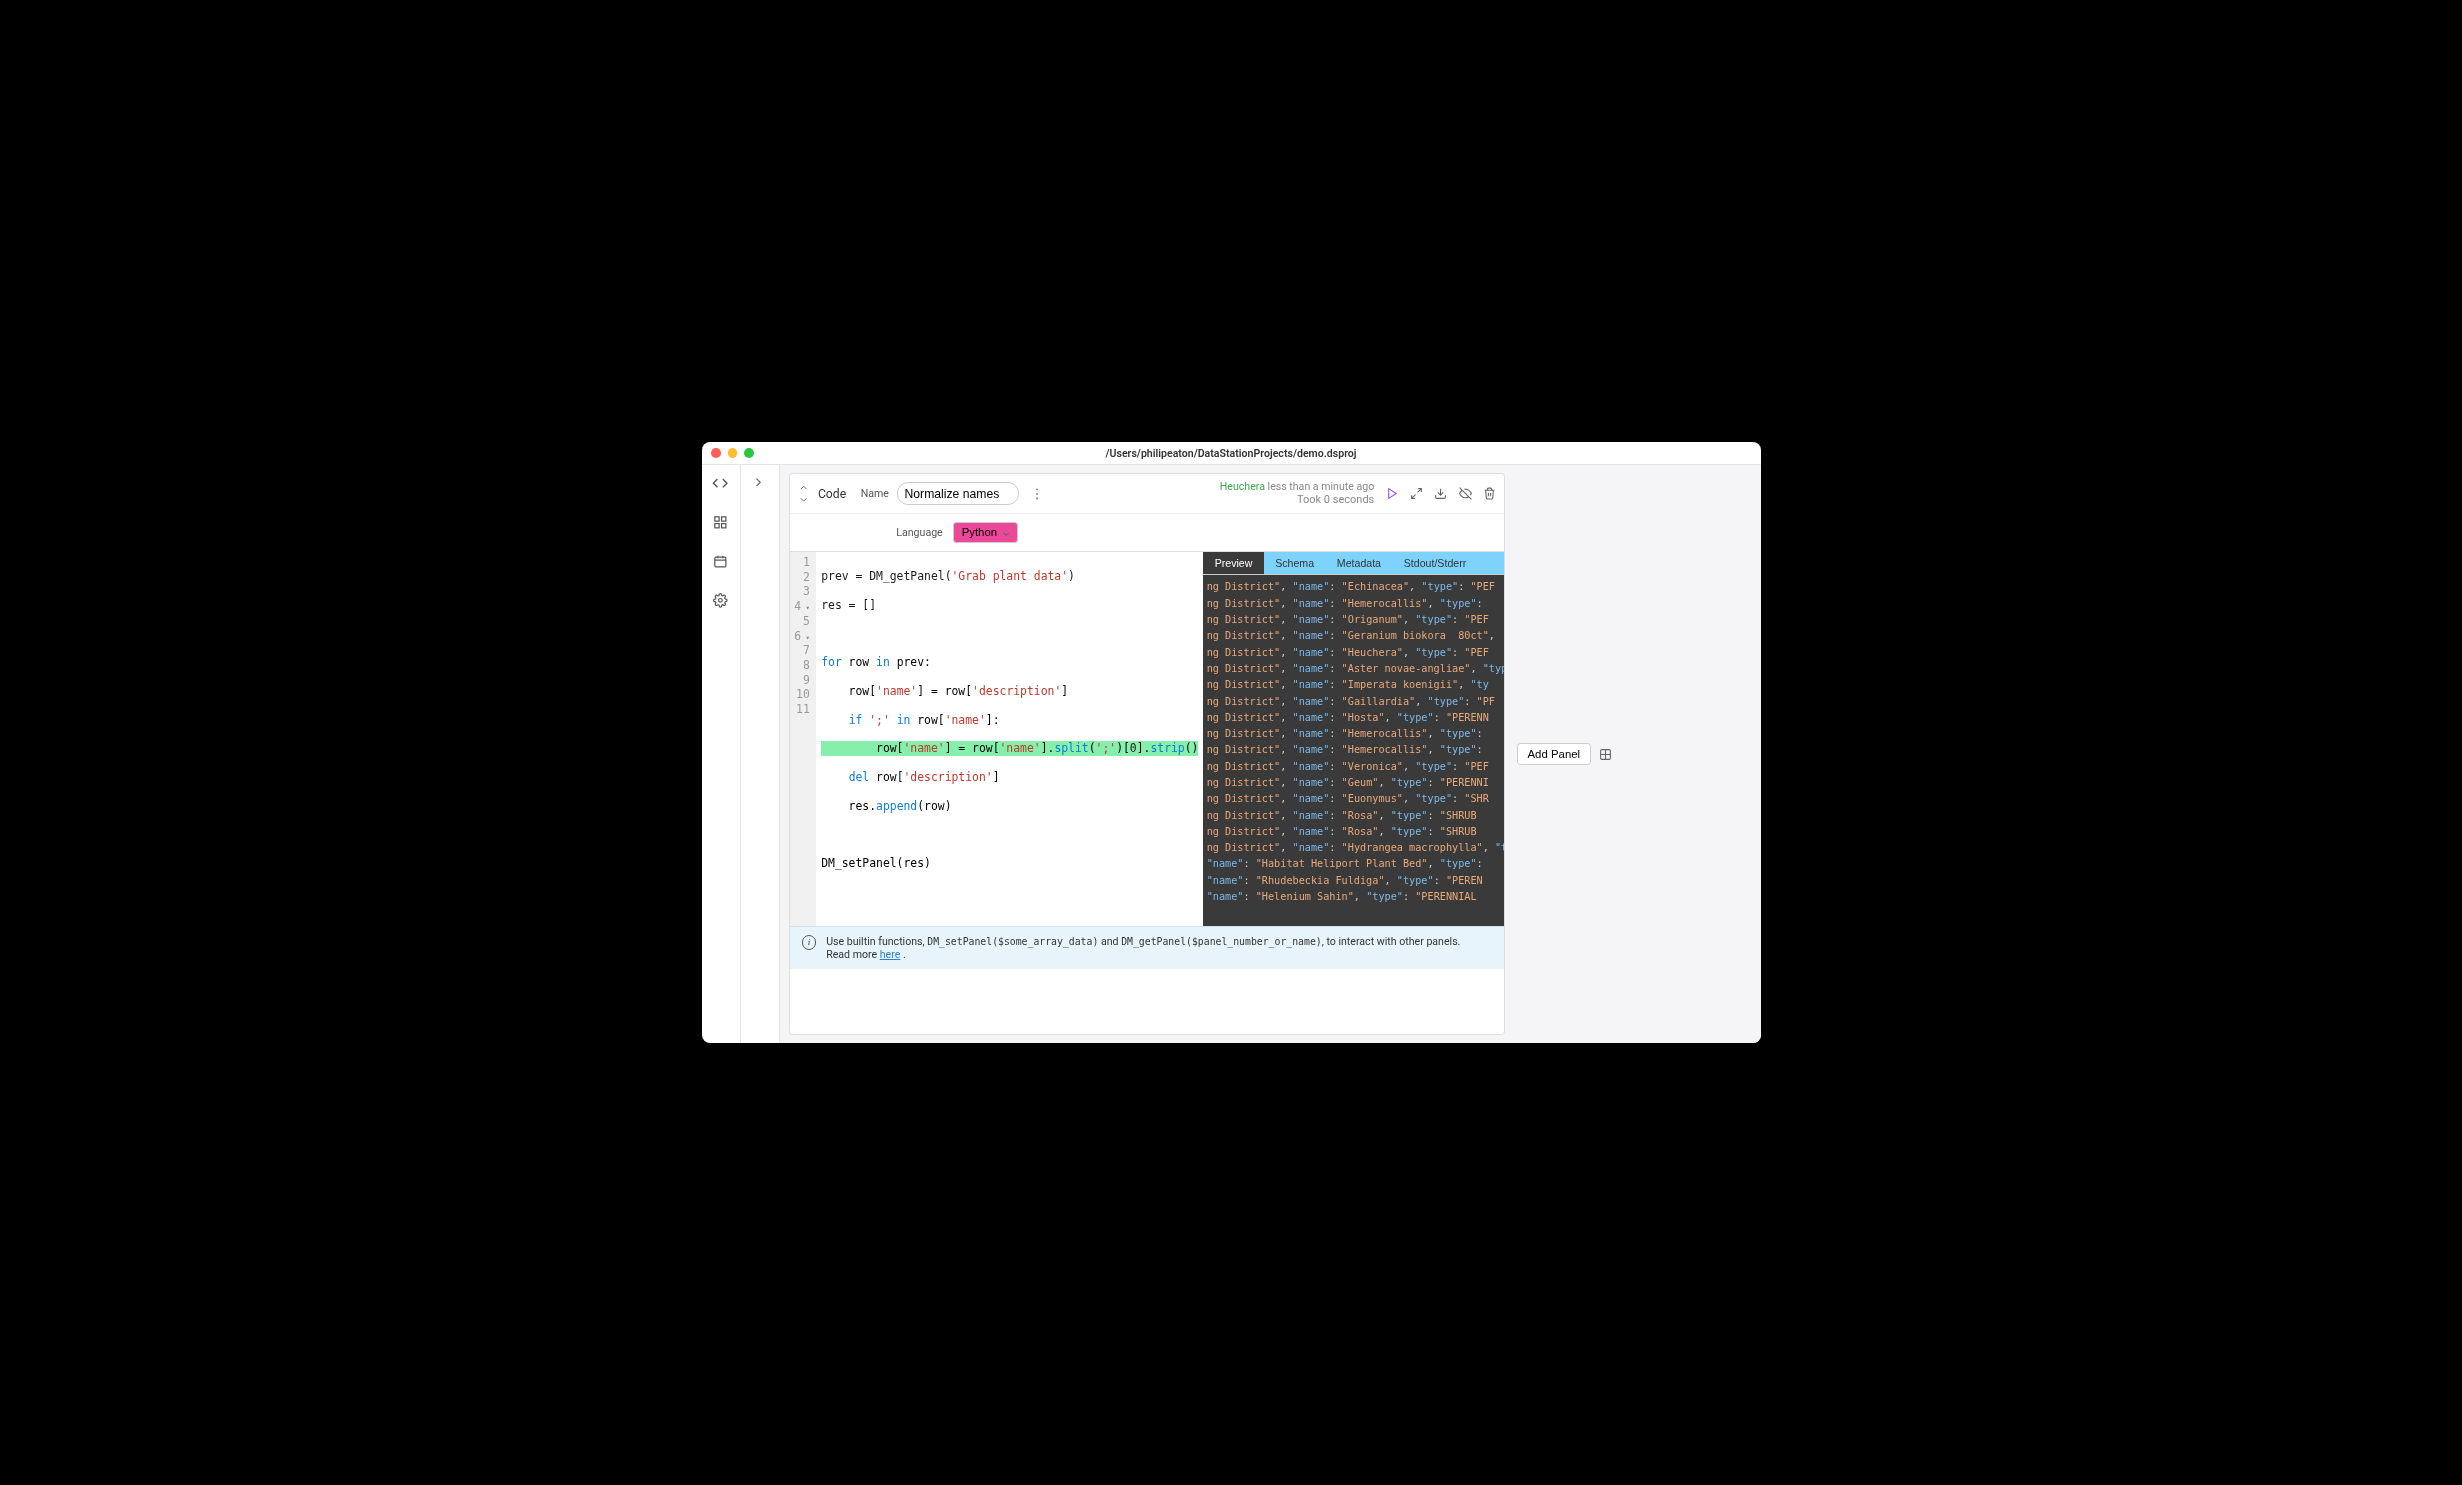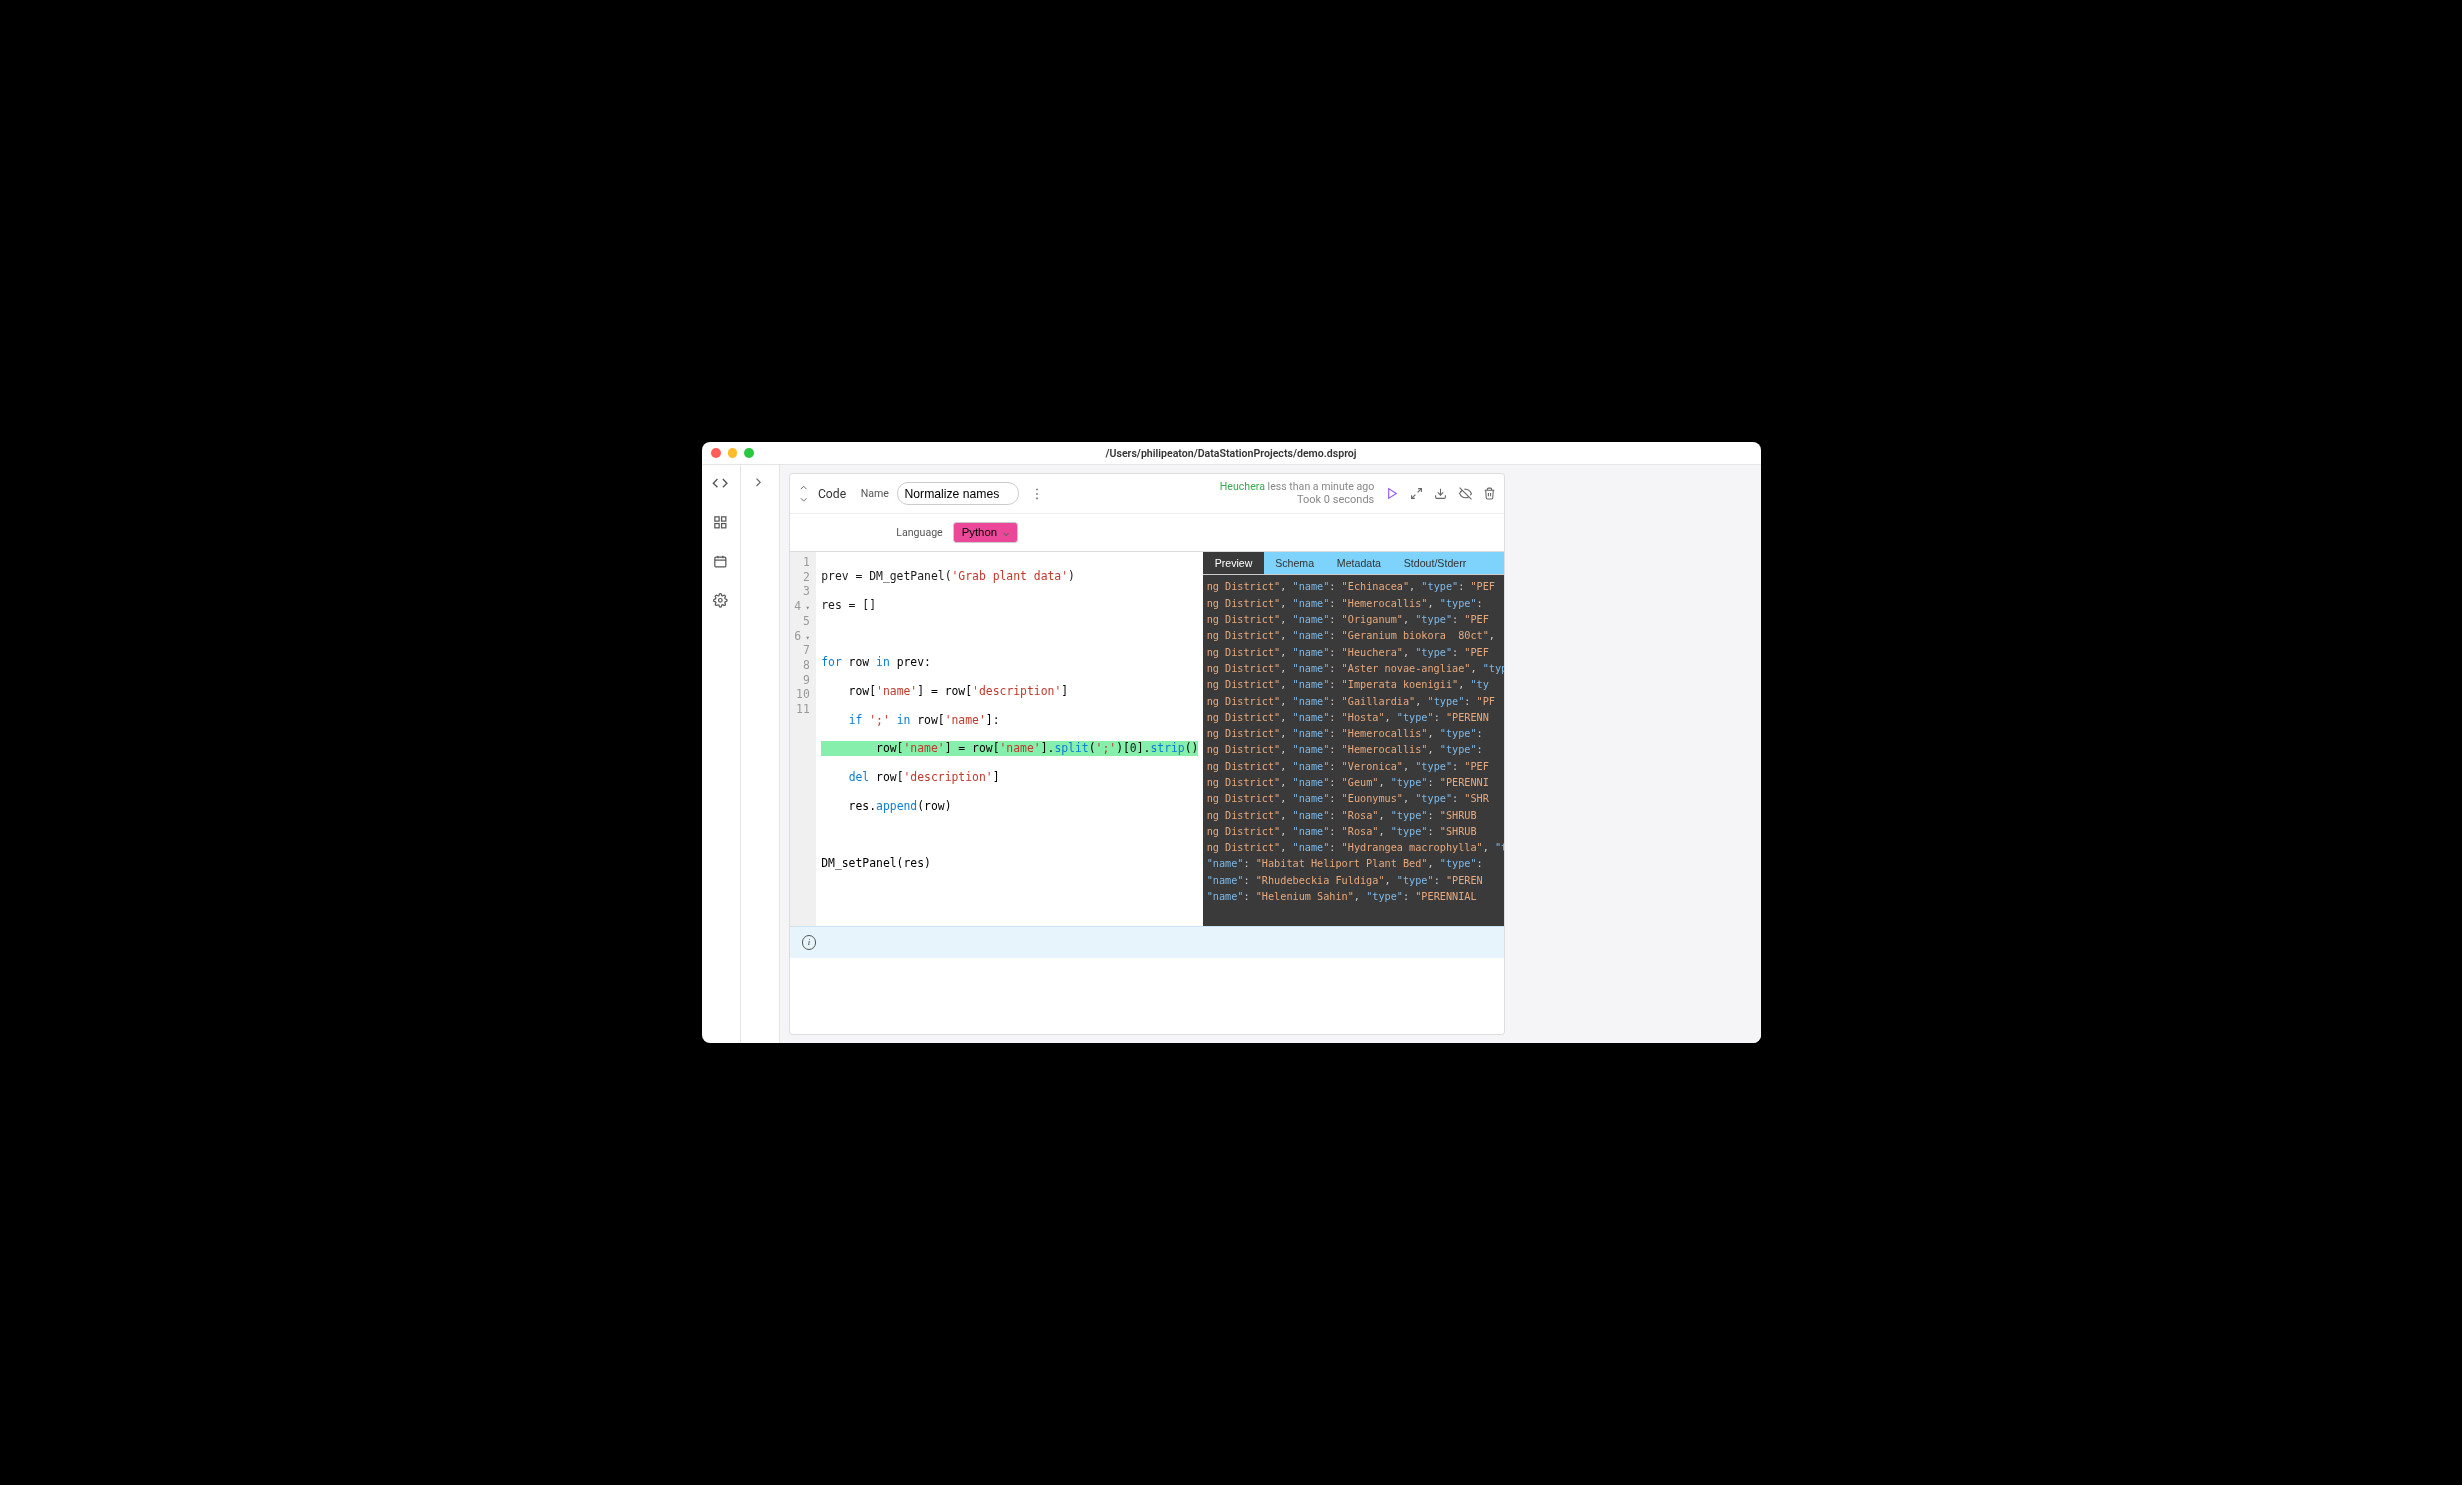--- a/index.html
+++ b/index.html
@@ -436,19 +436,33 @@
                 <div class="ptab">Schema</div>
                 <div class="ptab">Metadata</div>
                 <div class="ptab">Stdout/Stderr</div>
               </div>
             <div class="preview-body" id="preview-body"><div><span class="j-str">ng District"</span><span class="j-punc">, </span><span class="j-key">"name"</span><span class="j-punc">: </span><span class="j-str">"Echinacea"</span><span class="j-punc">, </span><span class="j-key">"type"</span><span class="j-punc">: </span><span class="j-str">"PEF</span></div><div><span class="j-str">ng District"</span><span class="j-punc">, </span><span class="j-key">"name"</span><span class="j-punc">: </span><span class="j-str">"Hemerocallis"</span><span class="j-punc">, </span><span class="j-key">"type"</span><span class="j-punc">: </span></div><div><span class="j-str">ng District"</span><span class="j-punc">, </span><span class="j-key">"name"</span><span class="j-punc">: </span><span class="j-str">"Origanum"</span><span class="j-punc">, </span><span class="j-key">"type"</span><span class="j-punc">: </span><span class="j-str">"PEF</span></div><div><span class="j-str">ng District"</span><span class="j-punc">, </span><span class="j-key">"name"</span><span class="j-punc">: </span><span class="j-str">"Geranium biokora  80ct"</span><span class="j-punc">, </span></div><div><span class="j-str">ng District"</span><span class="j-punc">, </span><span class="j-key">"name"</span><span class="j-punc">: </span><span class="j-str">"Heuchera"</span><span class="j-punc">, </span><span class="j-key">"type"</span><span class="j-punc">: </span><span class="j-str">"PEF</span></div><div><span class="j-str">ng District"</span><span class="j-punc">, </span><span class="j-key">"name"</span><span class="j-punc">: </span><span class="j-str">"Aster novae-angliae"</span><span class="j-punc">, </span><span class="j-key">"type"</span></div><div><span class="j-str">ng District"</span><span class="j-punc">, </span><span class="j-key">"name"</span><span class="j-punc">: </span><span class="j-str">"Imperata koenigii"</span><span class="j-punc">, </span><span class="j-key">"ty</span></div><div><span class="j-str">ng District"</span><span class="j-punc">, </span><span class="j-key">"name"</span><span class="j-punc">: </span><span class="j-str">"Gaillardia"</span><span class="j-punc">, </span><span class="j-key">"type"</span><span class="j-punc">: </span><span class="j-str">"PF</span></div><div><span class="j-str">ng District"</span><span class="j-punc">, </span><span class="j-key">"name"</span><span class="j-punc">: </span><span class="j-str">"Hosta"</span><span class="j-punc">, </span><span class="j-key">"type"</span><span class="j-punc">: </span><span class="j-str">"PERENN</span></div><div><span class="j-str">ng District"</span><span class="j-punc">, </span><span class="j-key">"name"</span><span class="j-punc">: </span><span class="j-str">"Hemerocallis"</span><span class="j-punc">, </span><span class="j-key">"type"</span><span class="j-punc">: </span></div><div><span class="j-str">ng District"</span><span class="j-punc">, </span><span class="j-key">"name"</span><span class="j-punc">: </span><span class="j-str">"Hemerocallis"</span><span class="j-punc">, </span><span class="j-key">"type"</span><span class="j-punc">: </span></div><div><span class="j-str">ng District"</span><span class="j-punc">, </span><span class="j-key">"name"</span><span class="j-punc">: </span><span class="j-str">"Veronica"</span><span class="j-punc">, </span><span class="j-key">"type"</span><span class="j-punc">: </span><span class="j-str">"PEF</span></div><div><span class="j-str">ng District"</span><span class="j-punc">, </span><span class="j-key">"name"</span><span class="j-punc">: </span><span class="j-str">"Geum"</span><span class="j-punc">, </span><span class="j-key">"type"</span><span class="j-punc">: </span><span class="j-str">"PERENNI</span></div><div><span class="j-str">ng District"</span><span class="j-punc">, </span><span class="j-key">"name"</span><span class="j-punc">: </span><span class="j-str">"Euonymus"</span><span class="j-punc">, </span><span class="j-key">"type"</span><span class="j-punc">: </span><span class="j-str">"SHR</span></div><div><span class="j-str">ng District"</span><span class="j-punc">, </span><span class="j-key">"name"</span><span class="j-punc">: </span><span class="j-str">"Rosa"</span><span class="j-punc">, </span><span class="j-key">"type"</span><span class="j-punc">: </span><span class="j-str">"SHRUB</span></div><div><span class="j-str">ng District"</span><span class="j-punc">, </span><span class="j-key">"name"</span><span class="j-punc">: </span><span class="j-str">"Rosa"</span><span class="j-punc">, </span><span class="j-key">"type"</span><span class="j-punc">: </span><span class="j-str">"SHRUB</span></div><div><span class="j-str">ng District"</span><span class="j-punc">, </span><span class="j-key">"name"</span><span class="j-punc">: </span><span class="j-str">"Hydrangea macrophylla"</span><span class="j-punc">, </span><span class="j-key">"type"</span></div><div><span class="j-key">"name"</span><span class="j-punc">: </span><span class="j-str">"Habitat Heliport Plant Bed"</span><span class="j-punc">, </span><span class="j-key">"type"</span><span class="j-punc">: </span></div><div><span class="j-key">"name"</span><span class="j-punc">: </span><span class="j-str">"Rhudebeckia Fuldiga"</span><span class="j-punc">, </span><span class="j-key">"type"</span><span class="j-punc">: </span><span class="j-str">"PEREN</span></div><div><span class="j-key">"name"</span><span class="j-punc">: </span><span class="j-str">"Helenium Sahin"</span><span class="j-punc">, </span><span class="j-key">"type"</span><span class="j-punc">: </span><span class="j-str">"PERENNIAL</span></div></div>
           </div>
         </div>
 
         <div class="info-bar">
           <div class="info-icon">i</div>
+          <div class="info-text">
+            <span>Use builtin functions, </span><code>DM_setPanel($some_array_data)</code><span> and </span><code>DM_getPanel($panel_number_or_name)</code><span>, to interact with other panels.</span><br>
+            <span>Read more </span><a href="#">here</a><span> .</span>
+          </div>
         </div>
       </div>
 
+      <div class="add-panel-row">
+        <button class="add-panel-btn">Add Panel</button>
+        <span class="grid-icon">
+          <svg viewBox="0 0 24 24" width="13" height="13" fill="none" stroke="currentColor" stroke-width="2">
+              <rect x="3" y="3" width="18" height="18" rx="2"></rect>
+              <line x1="12" y1="3" x2="12" y2="21"></line>
+              <line x1="3" y1="12" x2="21" y2="12"></line>
+            </svg>
+        </span>
+      </div>
     </div>
   </div>
 </div>
 
 
 </body></html>

